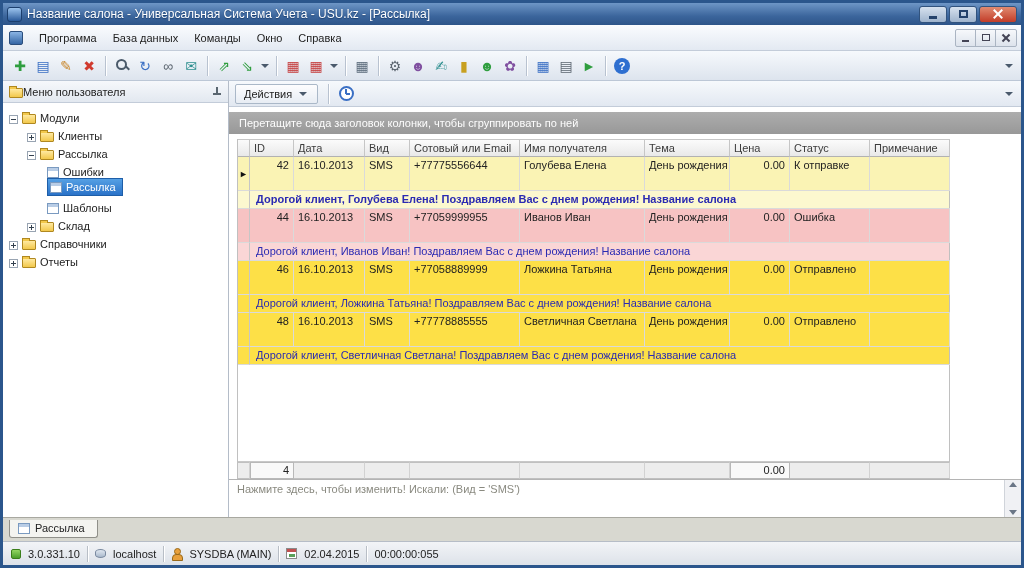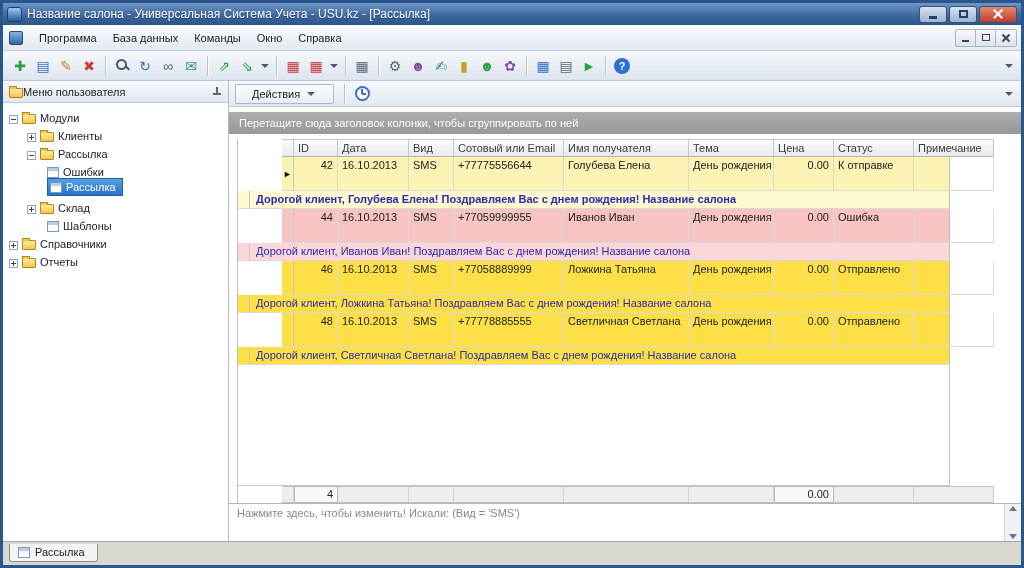--- a/index.html
+++ b/index.html
@@ -65,30 +65,30 @@
   .expander::before { content:""; position:absolute; left:1px; right:1px; top:3px; height:1px; background:#33404e; }
   .expander.plus::after { content:""; position:absolute; top:1px; bottom:1px; left:3px; width:1px; background:#33404e; }
   .folder-icon { width:14px; height:10px; background:linear-gradient(#ffe9a0,#f2c84b); border:1px solid #b08820; border-radius:1px; position:relative; flex:0 0 14px; margin-top:2px; }
   .folder-icon::before { content:""; position:absolute; top:-3px; left:-1px; width:6px; height:2px; background:#f2c84b; border:1px solid #b08820; border-bottom:none; }
   .grid-doc-icon { width:12px; height:11px; background:#fff; border:1px solid #7a9ac0; position:relative; flex:0 0 12px; }
   .grid-doc-icon::before { content:""; position:absolute; top:0; left:0; right:0; height:3px; background:#b9cde6; }
   .tree-sel { display:flex; align-items:center; gap:4px; padding:0 6px 0 2px; height:18px; background:linear-gradient(#55a0e4,#2a72c8); color:#fff; border:1px solid #1e5ea8; }
 
   .content { flex:1; display:flex; flex-direction:column; min-width:0; background:#fff; }
   .actionsbar { height:26px; flex:0 0 26px; background:linear-gradient(#f6f9fc,#e2e8f1); border-bottom:1px solid #c3ccd9; display:flex; align-items:center; padding:0 6px; gap:6px; }
-  .actions-btn { display:flex; align-items:center; gap:5px; padding:3px 16px; border:1px solid #aab8c8; border-radius:2px; background:linear-gradient(#fdfdfe,#e8edf4); }
+  .actions-btn { display:flex; align-items:center; gap:5px; padding:3px 8px; border:1px solid #aab8c8; border-radius:2px; background:linear-gradient(#fdfdfe,#e8edf4); }
   .clock-icon { width:15px; height:15px; border:2px solid #3a6fc4; border-radius:50%; position:relative; background:#fff; }
   .clock-icon::before { content:""; position:absolute; left:4px; top:1px; width:2px; height:5px; background:#3a6fc4; }
   .clock-icon::after { content:""; position:absolute; left:5px; top:5px; width:4px; height:2px; background:#3a6fc4; }
   .actions-spacer { flex:1; }
 
   .group-panel { height:22px; flex:0 0 22px; margin:5px 0; background:linear-gradient(#adadad,#989898); color:#fdfdfd; display:flex; align-items:center; padding:0 10px; }
 
   .grid-wrap { flex:1; min-height:0; display:flex; flex-direction:column; margin:0 0 0 8px; width:713px; border-left:1px solid #c0c0c0; border-right:1px solid #c0c0c0; }
-  .grid-row, .grid-hrow, .grid-frow { display:grid; grid-template-columns:12px 44px 71px 45px 110px 125px 85px 60px 80px 80px; flex:0 0 18px;margin-left:44px; }
+  .grid-row, .grid-hrow, .grid-frow { display:grid; grid-template-columns:12px 44px 71px 45px 110px 125px 85px 60px 80px 80px; flex:0 0 18px; }
   .grid-mrow { display:grid; grid-template-columns:12px 700px; flex:0 0 18px; }
   .hcell { background:linear-gradient(#fbfbfb,#e9e9e9); border-top:1px solid #c6c6c6; border-bottom:1px solid #b2b2b2; border-right:1px solid #c6c6c6; padding:0 4px; line-height:16px; height:18px; color:#3c3c3c; overflow:hidden; white-space:nowrap; }
   .cell { border-right:1px solid #dadada; border-bottom:1px solid #dadada; padding:0 4px; line-height:16px; height:34px; overflow:hidden; white-space:nowrap; }
   .cell.num { text-align:right; }
   .gut { border-right:1px solid #c6c6c6; border-bottom:1px solid #dadada; display:flex; align-items:center; justify-content:center; font-size:9px; color:#111; }
   .r-yellow { background:#faf3b4; }
   .m-yellow { background:#fcf8cf;font-weight:bold; }
   .r-pink { background:#f7c3c3; }
   .m-pink { background:#fad6d6; }
   .r-white { background:#fde047; }
@@ -230,28 +230,28 @@
         <div class="tree-item lvl2">
           <span class="grid-doc-icon"></span>
           <span>Ошибки</span>
         </div>
         <div class="tree-item lvl2">
           <span class="tree-sel">
             <span class="grid-doc-icon"></span>
             <span>Рассылка</span>
           </span>
         </div>
-        <div class="tree-item lvl1">
-          <span class="expander plus"></span>
-          <span class="folder-icon"></span>
-          <span>Склад</span>
-        </div>
         <div class="tree-item lvl2">
           <span class="grid-doc-icon"></span>
           <span>Шаблоны</span>
+        </div>
+        <div class="tree-item lvl1">
+          <span class="expander plus"></span>
+          <span class="folder-icon"></span>
+          <span>Склад</span>
         </div>
         <div class="tree-item lvl0">
           <span class="expander plus"></span>
           <span class="folder-icon"></span>
           <span>Справочники</span>
         </div>
         <div class="tree-item lvl0">
           <span class="expander plus"></span>
           <span class="folder-icon"></span>
           <span>Отчеты</span>
@@ -384,14 +384,29 @@
     </div>
   </div>
 
   <div class="tabbar">
     <span class="tab">
       <span class="grid-doc-icon"></span>
       <span>Рассылка</span>
     </span>
   </div>
 
+  <div class="statusbar">
+    <span class="ver-icon"></span>
+    <span>3.0.331.10</span>
+    <span class="sb-sep"></span>
+    <span class="db-icon"></span>
+    <span>localhost</span>
+    <span class="sb-sep"></span>
+    <span class="user-sb-icon"></span>
+    <span>SYSDBA (MAIN)</span>
+    <span class="sb-sep"></span>
+    <span class="cal-icon"></span>
+    <span>02.04.2015</span>
+    <span class="sb-sep"></span>
+    <span>00:00:00:055</span>
+  </div>
 
 </div>
 
 </body></html>

